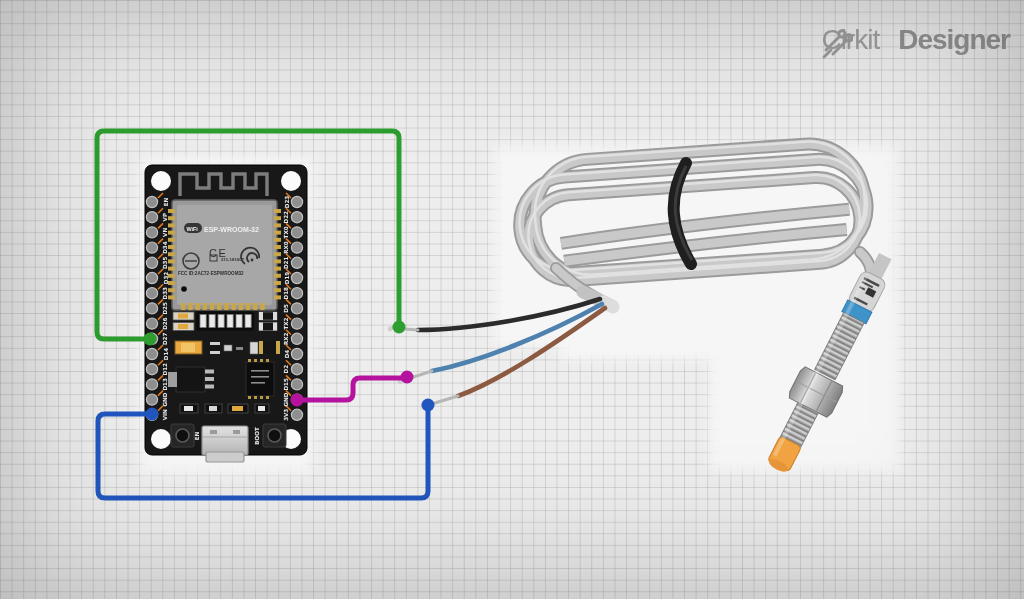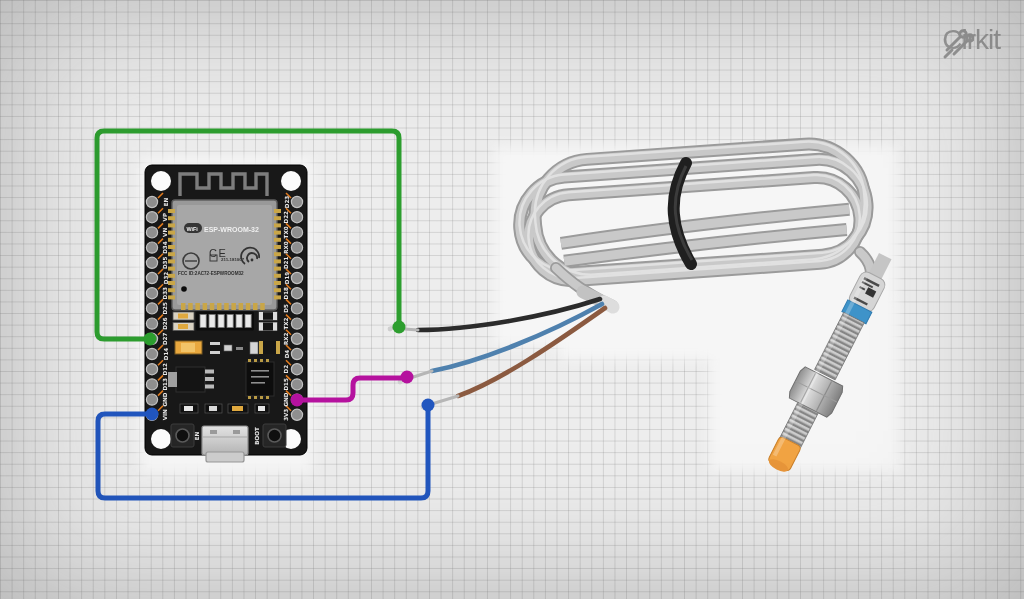--- a/index.html
+++ b/index.html
@@ -5,21 +5,21 @@
   html,body{margin:0;padding:0;width:1024px;height:599px;overflow:hidden;
     font-family:"Liberation Sans",sans-serif;}
   .canvas{position:relative;width:1024px;height:599px;
     background-color:#ededed;
     background-image:
       linear-gradient(rgba(140,140,140,.28) 1px, transparent 1px),
       linear-gradient(90deg, rgba(140,140,140,.28) 1px, transparent 1px);
     background-size:11.6px 11.6px;}
   .vignette{position:absolute;inset:0;pointer-events:none;
     box-shadow:inset 0 0 140px rgba(60,60,60,.35);}
-  .logo{position:absolute;top:24px;right:24px;display:flex;align-items:center;
+  .logo{position:absolute;top:24px;right:14px;display:flex;align-items:center;
     gap:15px;color:#9a9a9a;user-select:none;}
   .logo .t1{font-size:28px;font-weight:500;letter-spacing:-1px;color:#9c9c9c;}
   .logo .t2{font-size:28px;font-weight:800;letter-spacing:-1px;color:#8f8f8f;margin-left:4px;}
   svg{position:absolute;left:0;top:0;}
   text{user-select:none;}
   .pinlbl{font-family:"DejaVu Sans",sans-serif;font-size:5.6px;font-weight:bold;fill:#e8e8e8;}
 </style>
 </head>
 <body>
 
@@ -392,16 +392,17 @@
   <svg width="32" height="36" viewBox="0 0 32 36">
     <g stroke="#9a9a9a" stroke-width="3" fill="none" stroke-linecap="round">
       <line x1="3" y1="33" x2="10" y2="26"></line>
       <line x1="5" y1="26" x2="18" y2="13"></line>
       <circle cx="21" cy="10" r="3.2"></circle>
       <line x1="12" y1="30" x2="25" y2="17"></line>
       <circle cx="28" cy="14" r="3.2"></circle>
     </g>
   </svg>
   <span class="t1">Cirkit</span>
+  <span class="t2">Designer</span>
 </div>
 
 <div class="vignette"></div>
 </div>
 
 </body></html>

